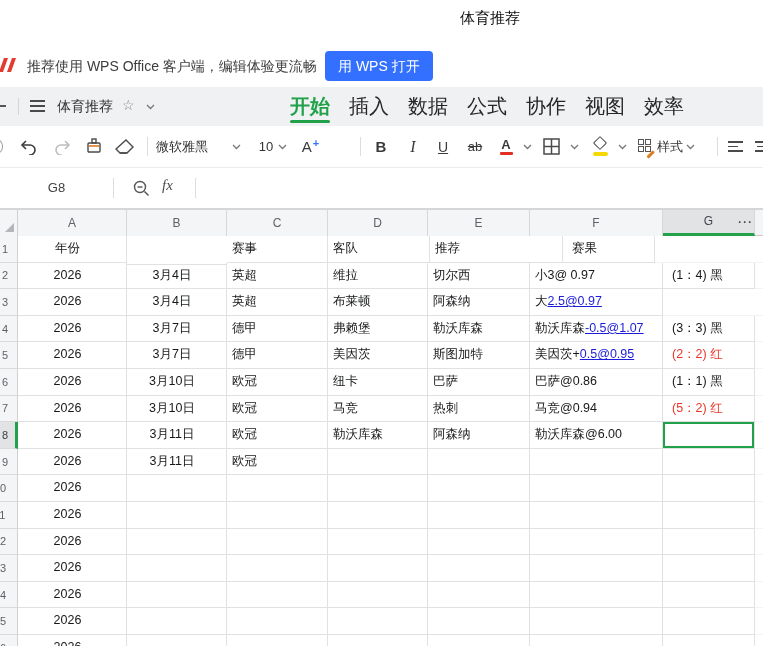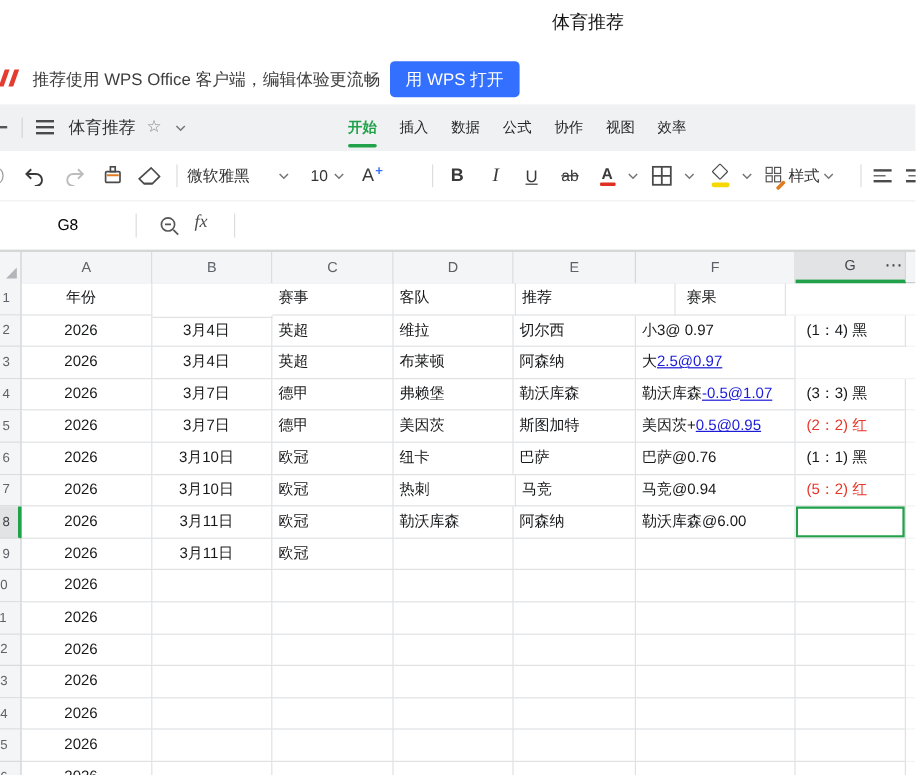--- a/index.html
+++ b/index.html
@@ -24,21 +24,21 @@
   .plus-icon:after { left:1px; top:7px; width:14px; height:2px; }
   .vsep-tab { position:absolute; left:18px; top:11px; width:1px; height:17px; background:#d4d5d7; }
   .hamburger { position:absolute; left:30px; top:13px; width:15px; height:12px; }
   .hamburger i { display:block; height:2px; background:#4a4a4a; margin-bottom:3px; }
   .doc-name { position:absolute; left:57px; top:11px; font-size:14px; color:#333; white-space:nowrap; }
   .star-icon { position:absolute; left:122px; top:10px; font-size:14px; color:#83878c; }
   .chev { display:inline-block; width:9px; height:6px; }
   .chev svg { display:block; }
   .name-chev { position:absolute; left:146px; top:17px; }
   .ribbon-tabs { position:absolute; left:290px; top:0; height:39px; display:flex; gap:19px; align-items:center; }
-  .tab { font-size:12px; color:#262626; white-space:nowrap; position:relative; height:39px; line-height:39px; }
+  .tab { font-size:20px; color:#262626; white-space:nowrap; position:relative; height:39px; line-height:39px; }
   .tab.active { color:#21a24a; font-weight:bold; }
   .tab.active:after { content:""; position:absolute; left:0; right:0; bottom:3px; height:3px; background:#21a24a; border-radius:2px; }
   .ai-tab { position:absolute; left:610px; top:0; height:39px; display:flex; align-items:center; gap:6px; }
   .ai-label { font-size:14px; color:#222; white-space:nowrap; }
 
   
   .toolbar { position:absolute; left:0; top:126px; width:763px; height:42px; background:#fff; border-bottom:1px solid #ebedef; }
   .ti { position:absolute; top:0; height:41px; display:flex; align-items:center; justify-content:center; color:#3a3a3a; }
   .vsep { position:absolute; top:11px; width:1px; height:19px; background:#dcdddf; }
   .glyph-b { font-weight:bold; font-size:15px; }
@@ -57,21 +57,21 @@
   .fillicon .bar { position:absolute; left:1px; bottom:0; width:15px; height:4px; background:#f5d800; border-radius:2px; }
   .styles-icon { position:relative; width:15px; height:15px; margin-right:4px; }
   .styles-icon .sq { position:absolute; width:6px; height:6px; border:1px solid #555; }
   .styles-icon .pencil { position:absolute; right:-2px; bottom:-1px; width:9px; height:2.5px; background:#e07b1f; transform:rotate(-45deg); border-radius:1px; }
   .styles-label { font-size:13px; color:#333; margin-right:3px; white-space:nowrap; }
   .alignicon i { display:block; height:1.8px; background:#4a4a4a; margin:2.4px 0; }
   .clip-sliver { position:absolute; left:-6px; top:14px; width:9px; height:13px; border:1.5px solid #9a9a9a; border-radius:50%; }
 
   
   .formulabar { position:absolute; left:0; top:168px; width:763px; height:42px; background:#fff; border-bottom:2px solid #d4d6d8; }
-  .namebox { position:absolute; left:0; top:0; width:113px; height:40px; line-height:40px; text-align:center; font-size:13px; color:#000000; }
+  .namebox { position:absolute; left:0; top:0; width:113px; height:40px; line-height:40px; text-align:center; font-size:13px; color:#404040; }
   .fx { position:absolute; left:162px; top:9px; font-size:15px; font-style:italic; font-family:"Liberation Serif","DejaVu Serif",serif; color:#4c4c4c; }
   .vsepf { position:absolute; top:10px; width:1px; height:20px; background:#dcdddf; }
   .magicon { position:absolute; left:133px; top:12px; width:17px; height:17px; }
 
   
   .grid { position:absolute; left:0; top:210px; width:763px; height:436px; overflow:hidden; background:#fff; }
   .ghead { position:relative; display:flex; height:26px; background:#f4f5f6; border-bottom:1px solid #c9cbce; }
   .corner { width:18px; height:26px; background:#f4f5f6; border-right:1px solid #cfd1d4; position:relative; }
   .corner:after { content:""; position:absolute; right:3px; bottom:4px; border-style:solid; border-width:0 0 9px 9px; border-color:transparent transparent #b4b6b9 transparent; }
   .ch { height:26px; line-height:26px; text-align:center; font-size:12px; color:#5d6268; background:#f4f5f6; border-right:1px solid #d5d7d9; }
@@ -358,33 +358,33 @@
       </div>
       <div class="grow">
         <div class="rh">
           <span>6</span>
         </div>
         <div class="cell ar" style="width: 109px;">2026</div>
         <div class="cell ar" style="width: 100px;">3月10日</div>
         <div class="cell al" style="width: 101px;">欧冠</div>
         <div class="cell al" style="width: 100px;">纽卡</div>
         <div class="cell al" style="width: 102px;">巴萨</div>
-        <div class="cell al" style="width: 133px;">巴萨@0.76</div>
+        <div class="cell al" style="width: 133px;">巴萨@0.86</div>
         <div class="cell al gpad" style="width: 92px;">(1：1) 黑</div>
         <div class="gfill"></div>
       </div>
       <div class="grow">
         <div class="rh">
           <span>7</span>
         </div>
         <div class="cell ar" style="width: 109px;">2026</div>
         <div class="cell ar" style="width: 100px;">3月10日</div>
         <div class="cell al" style="width: 101px;">欧冠</div>
+        <div class="cell al" style="width: 100px;">马竞</div>
         <div class="cell al" style="width: 102px;">热刺</div>
-        <div class="cell al" style="width: 100px;">马竞</div>
         <div class="cell al" style="width: 133px;">马竞@0.94</div>
         <div class="cell al red gpad" style="width: 92px;">(5：2) 红</div>
         <div class="gfill"></div>
       </div>
       <div class="grow">
         <div class="rh rhsel">
           <span>8</span>
         </div>
         <div class="cell ar" style="width: 109px;">2026</div>
         <div class="cell ar" style="width: 100px;">3月11日</div>

